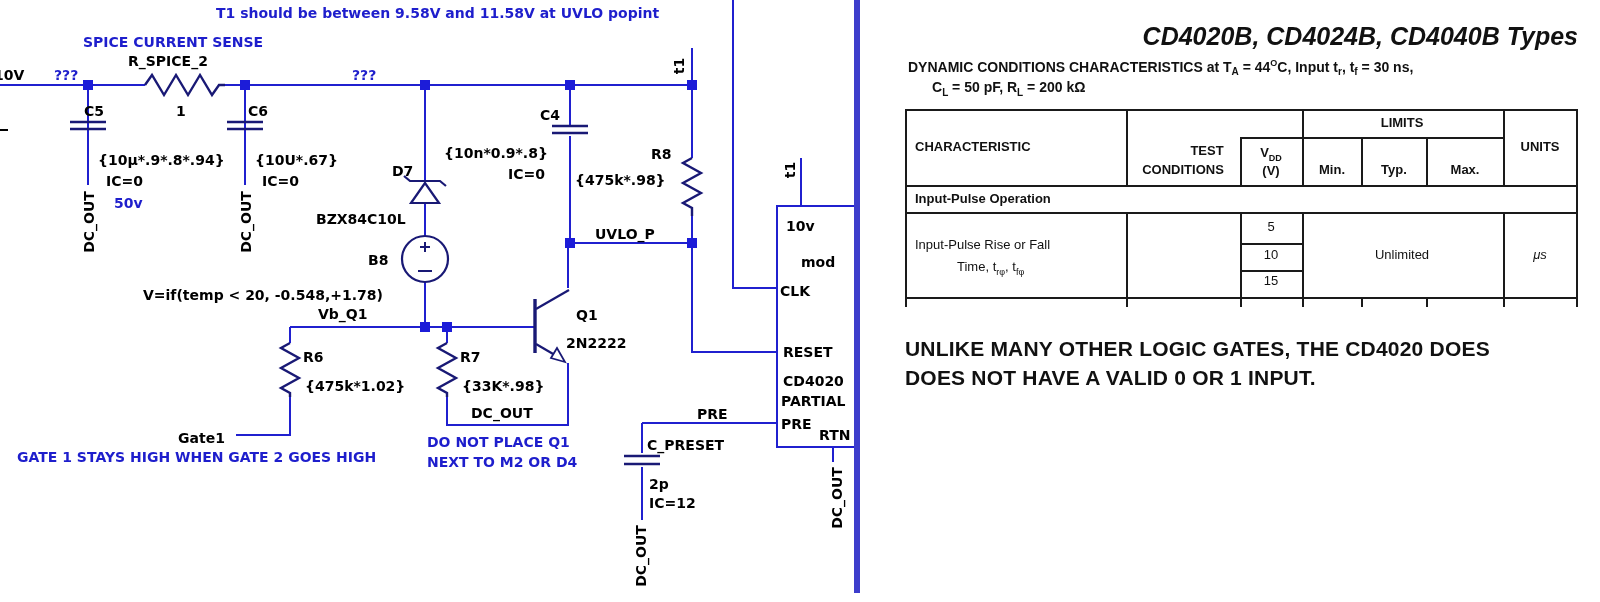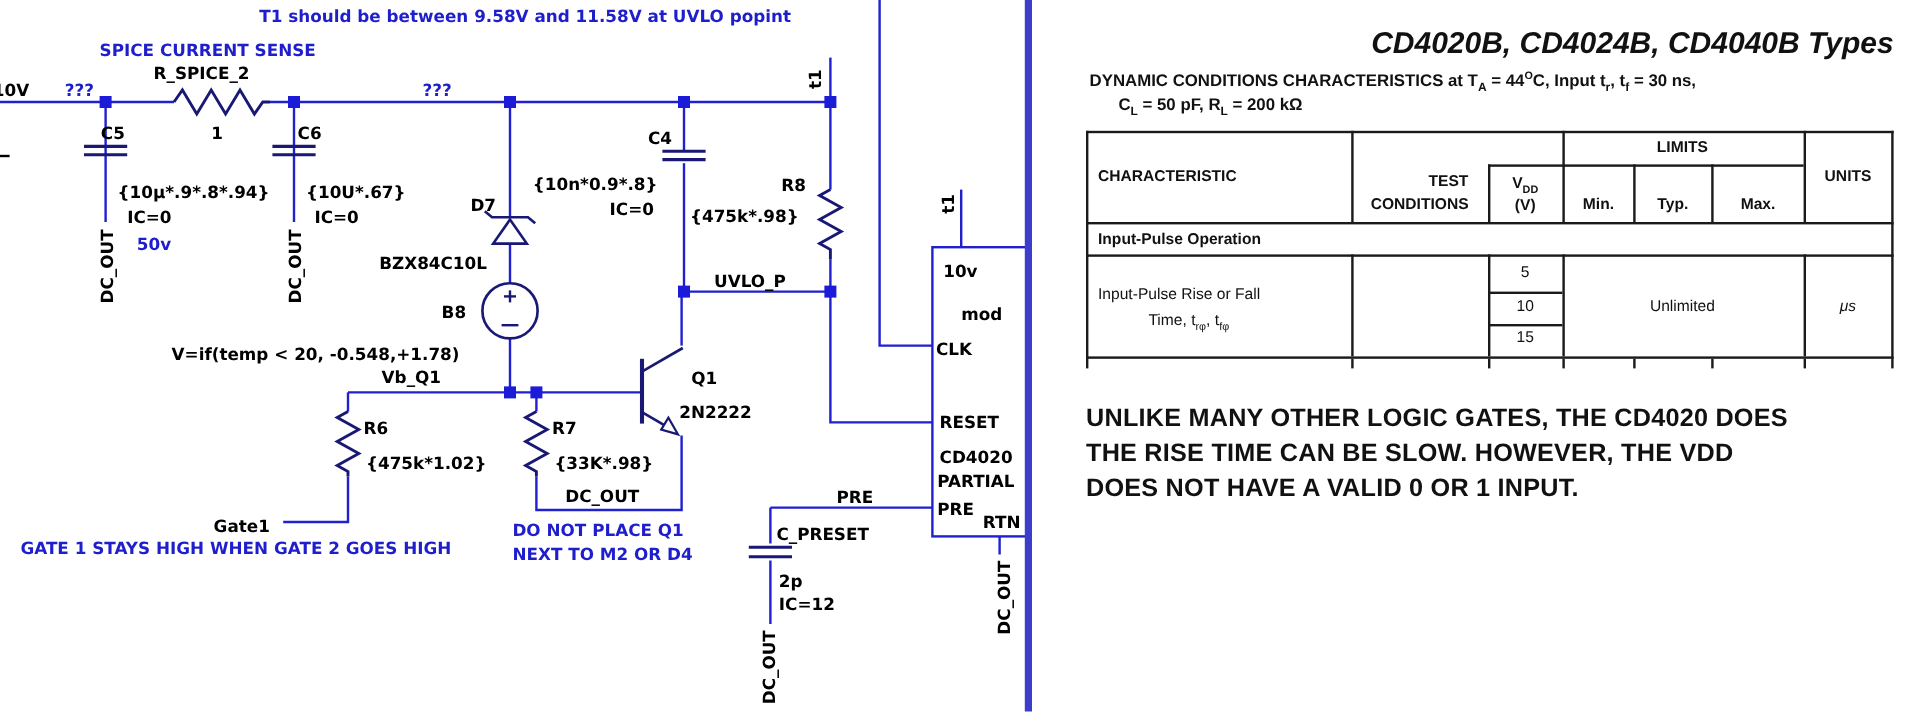--- a/index.html
+++ b/index.html
@@ -258,17 +258,16 @@
     <div class="cell" style="left:26px;top:150px;font-weight:normal;margin-left:26px;"><span>Time, t</span><sub>rφ</sub><span>, t</span><sub>fφ</sub></div>
     <div class="cell ctr" style="left:366px;top:110px;font-weight:normal;">5</div>
     <div class="cell ctr" style="left:366px;top:138px;font-weight:normal;">10</div>
     <div class="cell ctr" style="left:366px;top:164px;font-weight:normal;">15</div>
     <div class="cell ctr" style="left:497px;top:138px;font-weight:normal;">Unlimited</div>
     <div class="cell ctr" style="left:635px;top:138px;font-weight:normal;font-style:italic;">μs</div>
   </div>
 
   <div class="note">
     <div>UNLIKE MANY OTHER LOGIC GATES, THE CD4020 DOES</div>
-    <div>THE RISE TIME CAN BE SLOW. HOWEVER, THE VDD</div>
     <div>DOES NOT HAVE A VALID 0 OR 1 INPUT.</div>
   </div>
 
 </div>
 
 </body></html>

